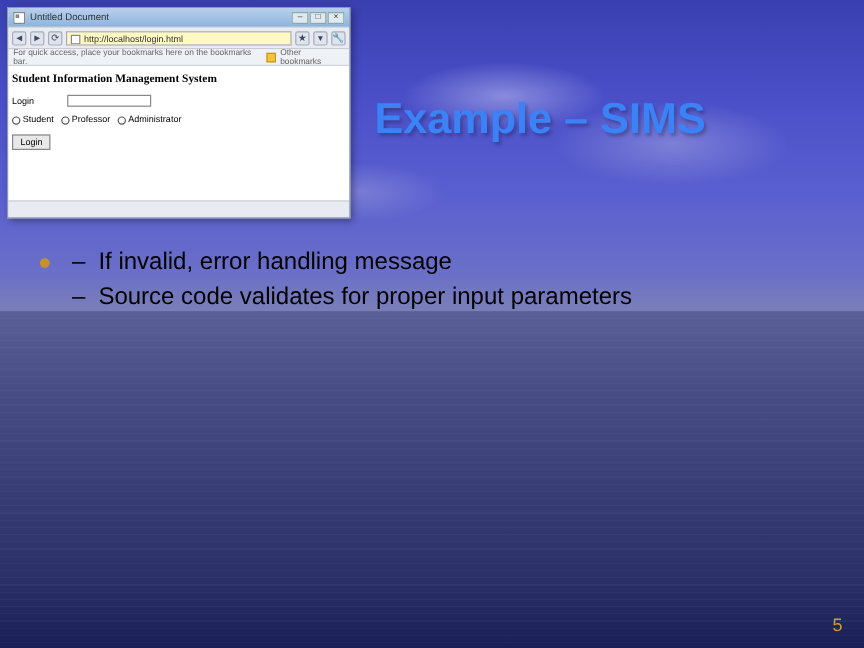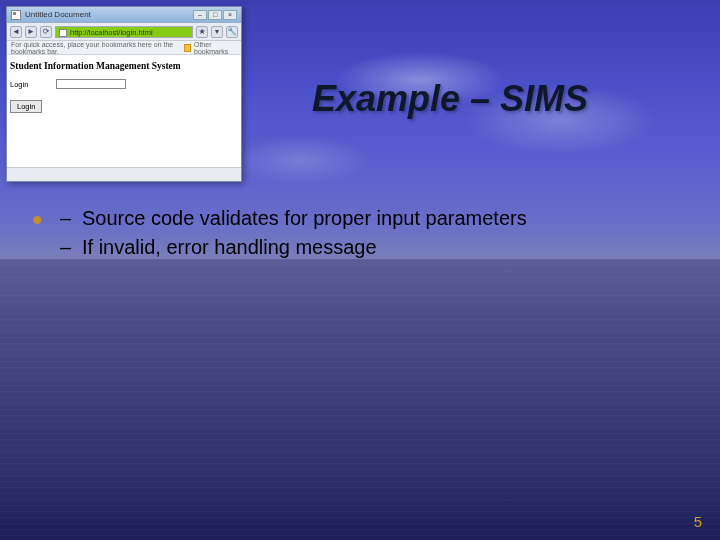--- a/index.html
+++ b/index.html
@@ -34,21 +34,21 @@
     content: ""; position: absolute; inset: 0;
     background: repeating-linear-gradient(to bottom,
       rgba(150,160,210,0.12) 0px, rgba(150,160,210,0.12) 1px,
       transparent 1px, transparent 6px);
     opacity: .45;
   }
 
   
   .browser-window {
     position: absolute; top: 6px; left: 6px;
-    width: 236px; height: 176px;
+    width: 286px; height: 176px;
     background: #f4f4f4;
     border: 1px solid #7a8aa8;
     box-shadow: 2px 2px 6px rgba(0,0,0,0.35);
     font-family: Tahoma, Arial, sans-serif;
     font-size: 8px; color: #333;
   }
   .bw-titlebar {
     height: 16px;
     background: linear-gradient(to bottom, #b8d0ec, #8eb4dc);
     display: flex; align-items: center; gap: 4px;
@@ -62,21 +62,21 @@
   .bw-favicon::after { content: ""; position: absolute; top:1px; left:1px; width:3px; height:3px; background:#888;}
   .bw-tabtitle { flex: 1; white-space: nowrap; overflow: hidden; font-size: 8px; }
   .bw-winbtns { display: flex; gap: 1px; margin-left: auto; }
   .bw-winbtn { width: 14px; height: 10px; background: #e0e8f0; border: 1px solid #8aa; font-size:7px; line-height:8px; text-align:center; }
   .bw-navbar {
     height: 18px; background: #e8ecf2; border-bottom: 1px solid #c8ccd2;
     display: flex; align-items: center; gap: 3px; padding: 0 3px;
   }
   .bw-navbtn { width: 12px; height: 12px; background: #dde4ec; border: 1px solid #aab; border-radius: 2px; font-size:8px; line-height:10px; text-align:center; color:#446;}
   .bw-url {
-    flex: 1; height: 12px; background: #84cc16; border: 1px solid #aab;
+    flex: 1; height: 12px; background: #fef9c3; border: 1px solid #aab;
     font-size: 7.5px; line-height: 12px; padding: 0 3px; color:#333; white-space: nowrap; overflow:hidden;
   }
   .bw-url-icon { display:inline-block; width:8px; height:8px; background:#fff; border:1px solid #888; margin-right:3px; vertical-align:middle;}
   .bw-bookmarkbar {
     height: 14px; background: #eef1f5; border-bottom: 1px solid #d0d4da;
     display: flex; align-items: center; justify-content: space-between; padding: 0 4px; font-size: 7px; color:#666;
   }
   .bw-bmk-right { display:flex; align-items:center; gap:3px;}
   .bw-bmk-icon { width:8px; height:8px; background:#f6c33a; border:1px solid #c39a20;}
   .bw-content { background:#fff; height: calc(100% - 16px - 18px - 14px - 14px); padding: 6px 3px; }
@@ -85,22 +85,22 @@
   .bw-label { width: 40px; }
   .bw-input { width: 70px; height: 10px; border:1px solid #888; background:#fff;}
   .bw-radios { display:flex; gap:6px; margin-top:6px; font-size:7.5px; color:#000;}
   .bw-radio { width:7px; height:7px; border:1px solid #555; border-radius:50%; display:inline-block; margin-right:2px; vertical-align:middle;}
   .bw-submit { margin-top:8px; padding:1px 6px; font-size:7.5px; border:1px solid #888; background:#e8e8e8;}
   .bw-statusbar { position:absolute; bottom:0; left:0; right:0; height:14px; background:#e8ecf2; border-top:1px solid #c8ccd2;}
 
   
   .slide-title {
     position: absolute; top: 78px; left: 312px;
-    font-size: 36px; font-weight: bold; font-style: italic;
-    color: #0f172a;
+    font-size: 36px; font-weight: bold; 
+    color: #3b82f6;
     text-shadow: 2px 2px 3px rgba(0,0,0,0.25);
     font-family: Verdana, Geneva, sans-serif;
     white-space: nowrap;
   }
   .content { position: absolute; top: 200px; left: 30px; right: 30px; color:#000; }
   ul.lvl1 { list-style: none; }
   ul.lvl1 > li { position: relative; padding-left: 28px; font-size: 23px; line-height: 1.22; margin-bottom: 8px; }
   ul.lvl1 > li::before {
     content: "•"; position: absolute; left: 2px; top: -4px;
     color: #c7902a; font-size: 30px;
@@ -149,31 +149,36 @@
       <span class="bw-bmk-icon"></span>
       <span>Other bookmarks</span>
     </span>
   </div>
   <div class="bw-content">
     <div class="bw-h">Student Information Management System</div>
     <div class="bw-row">
       <span class="bw-label">Login</span>
       <span class="bw-input"></span>
     </div>
+    <div class="bw-radios">
+      <span><span class="bw-radio"></span><span>Student</span></span>
+      <span><span class="bw-radio"></span><span>Professor</span></span>
+      <span><span class="bw-radio"></span><span>Administrator</span></span>
+    </div>
     <button class="bw-submit">Login</button>
   </div>
   <div class="bw-statusbar"></div>
 </div>
 
 <div class="slide-title">Example – SIMS</div>
 
 <div class="content">
   <ul class="lvl1">
     <li>
       <ul class="lvl2">
+        <li>If invalid, error handling message</li>
         <li>Source code validates for proper input parameters</li>
-        <li>If invalid, error handling message</li>
       </ul>
     </li>
   </ul>
 </div>
 
 <div class="slide-number">5</div>
 
 </body></html>

